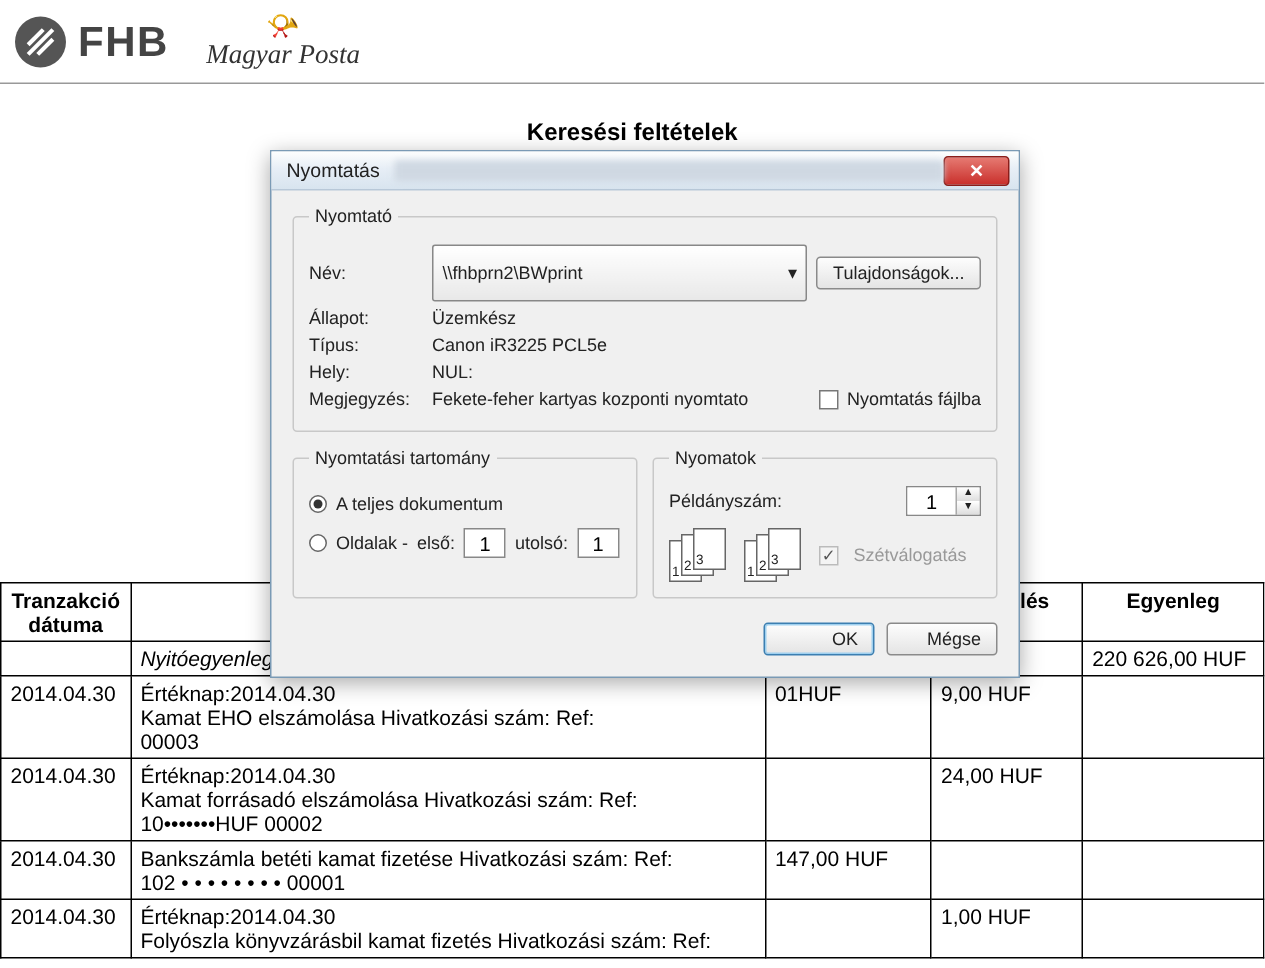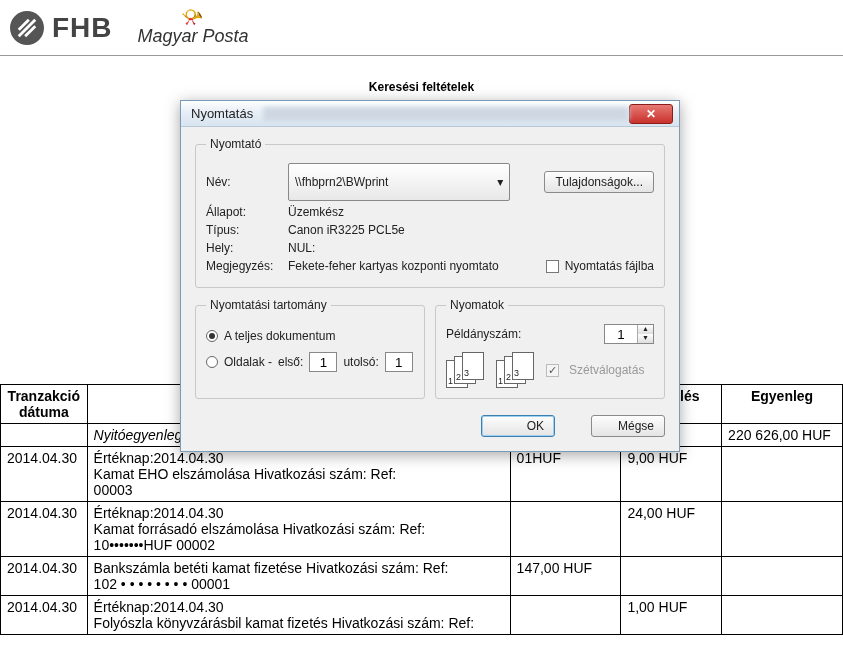--- a/index.html
+++ b/index.html
@@ -34,25 +34,25 @@
     height: 34px;
     border-radius: 50%;
     background: #555;
     display: flex;
     align-items: center;
     justify-content: center;
   }
   .fhb-icon svg { width: 22px; height: 22px; }
   .magyar-posta { display:flex; flex-direction:column; align-items:center; }
   .magyar-posta-icon { font-size:18px; color:#888; line-height:1;}
-  .magyar-posta-text { font-family: Liberation Sans, sans-serif; font-style: italic; font-size: 18px; color:#333;}
+  .magyar-posta-text { font-family: Liberation Serif, serif; font-style: italic; font-size: 18px; color:#333;}
   .page-title {
     text-align: center;
     font-weight: bold;
-    font-size: 12px;
+    font-size: 16px;
     margin: 24px 0 8px 0;
   }
   table.tx {
     border-collapse: collapse;
     width: 100%;
     margin-top: 290px;
   }
   table.tx th, table.tx td {
     border: 1px solid #000;
     padding: 3px 6px;
@@ -128,21 +128,20 @@
   }
   .btn {
     height:22px;
     background: linear-gradient(to bottom,#fdfdfd,#e4e4e4);
     border:1px solid #8a8a8a;
     border-radius:3px;
     padding: 0 10px;
     display:inline-flex;
     align-items:center;
     cursor:pointer;
-    margin-left:28px;
   }
   .btn-primary {
     border:1px solid #3c7fb1;
     box-shadow: inset 0 0 0 1px #9fd0ef;
   }
   .range-copies { display:flex; gap:10px; }
   .range-copies fieldset { flex:1; }
   .radio-row { display:flex; align-items:center; gap:6px; margin:6px 0; height:20px;}
   .radio { width:12px; height:12px; border:1px solid #666; border-radius:50%; display:inline-flex; align-items:center; justify-content:center; background:#fff;}
   .radio.checked::after{content:"";width:6px;height:6px;background:#333;border-radius:50%;}

